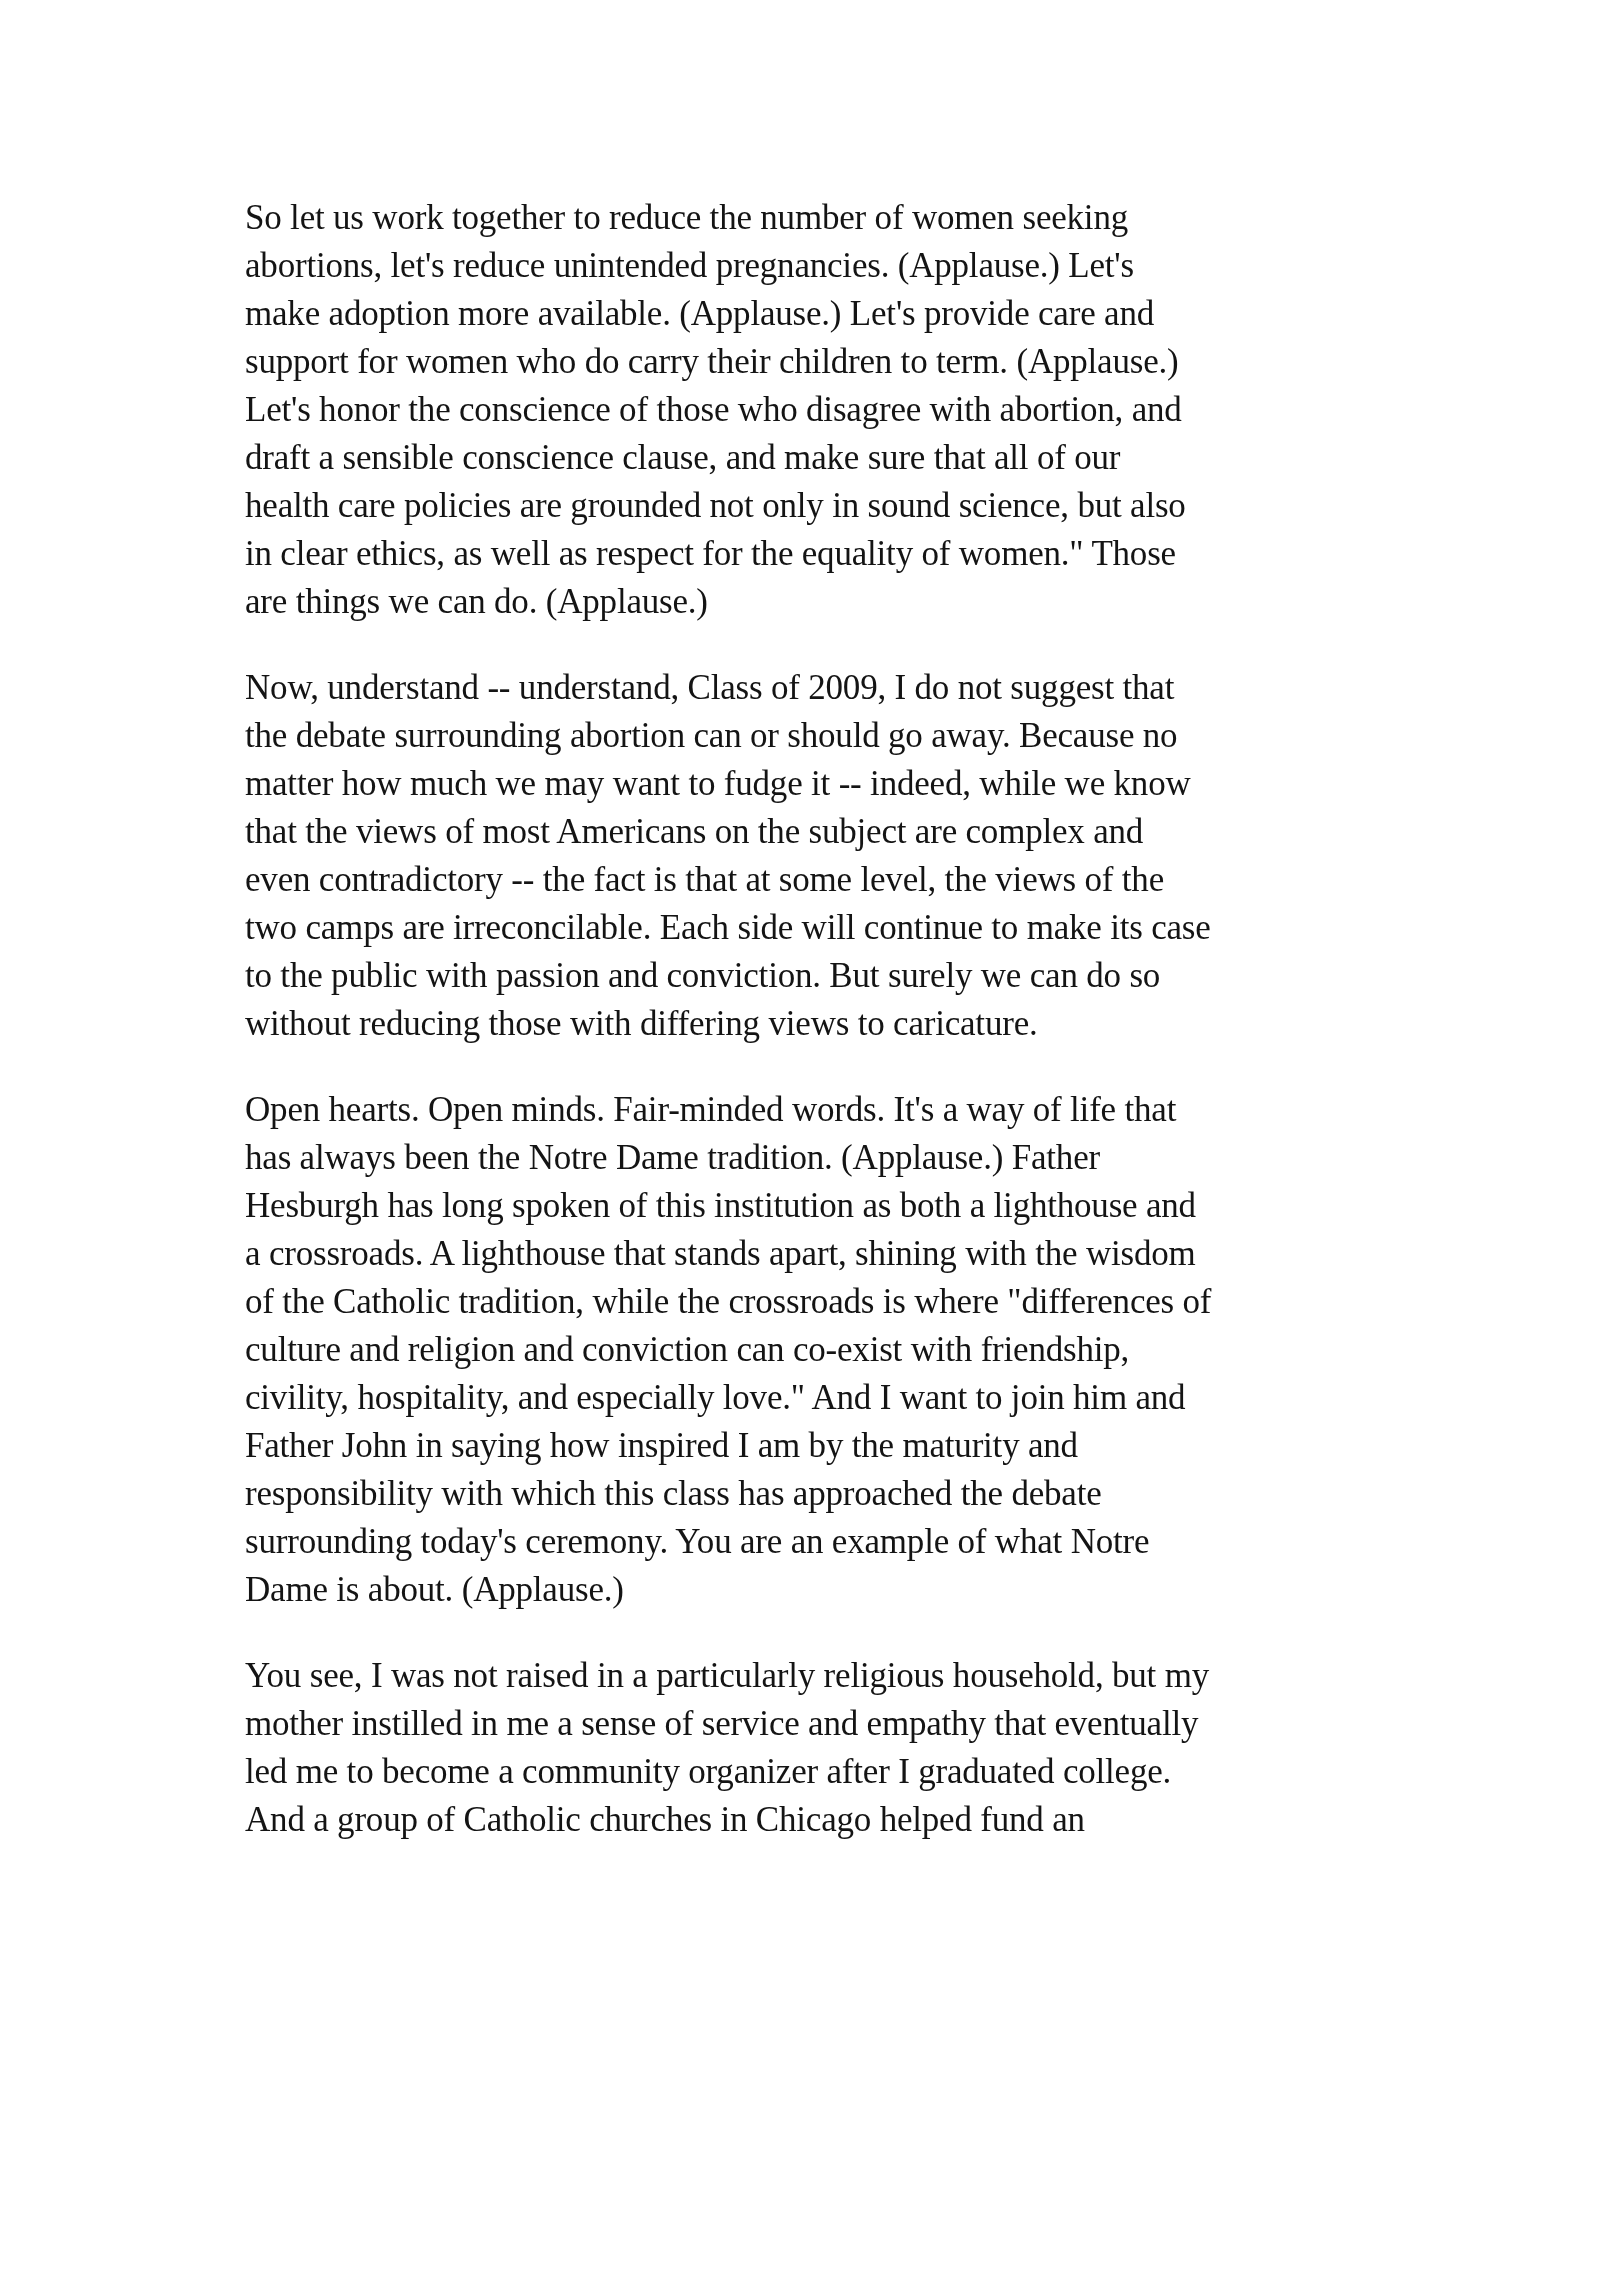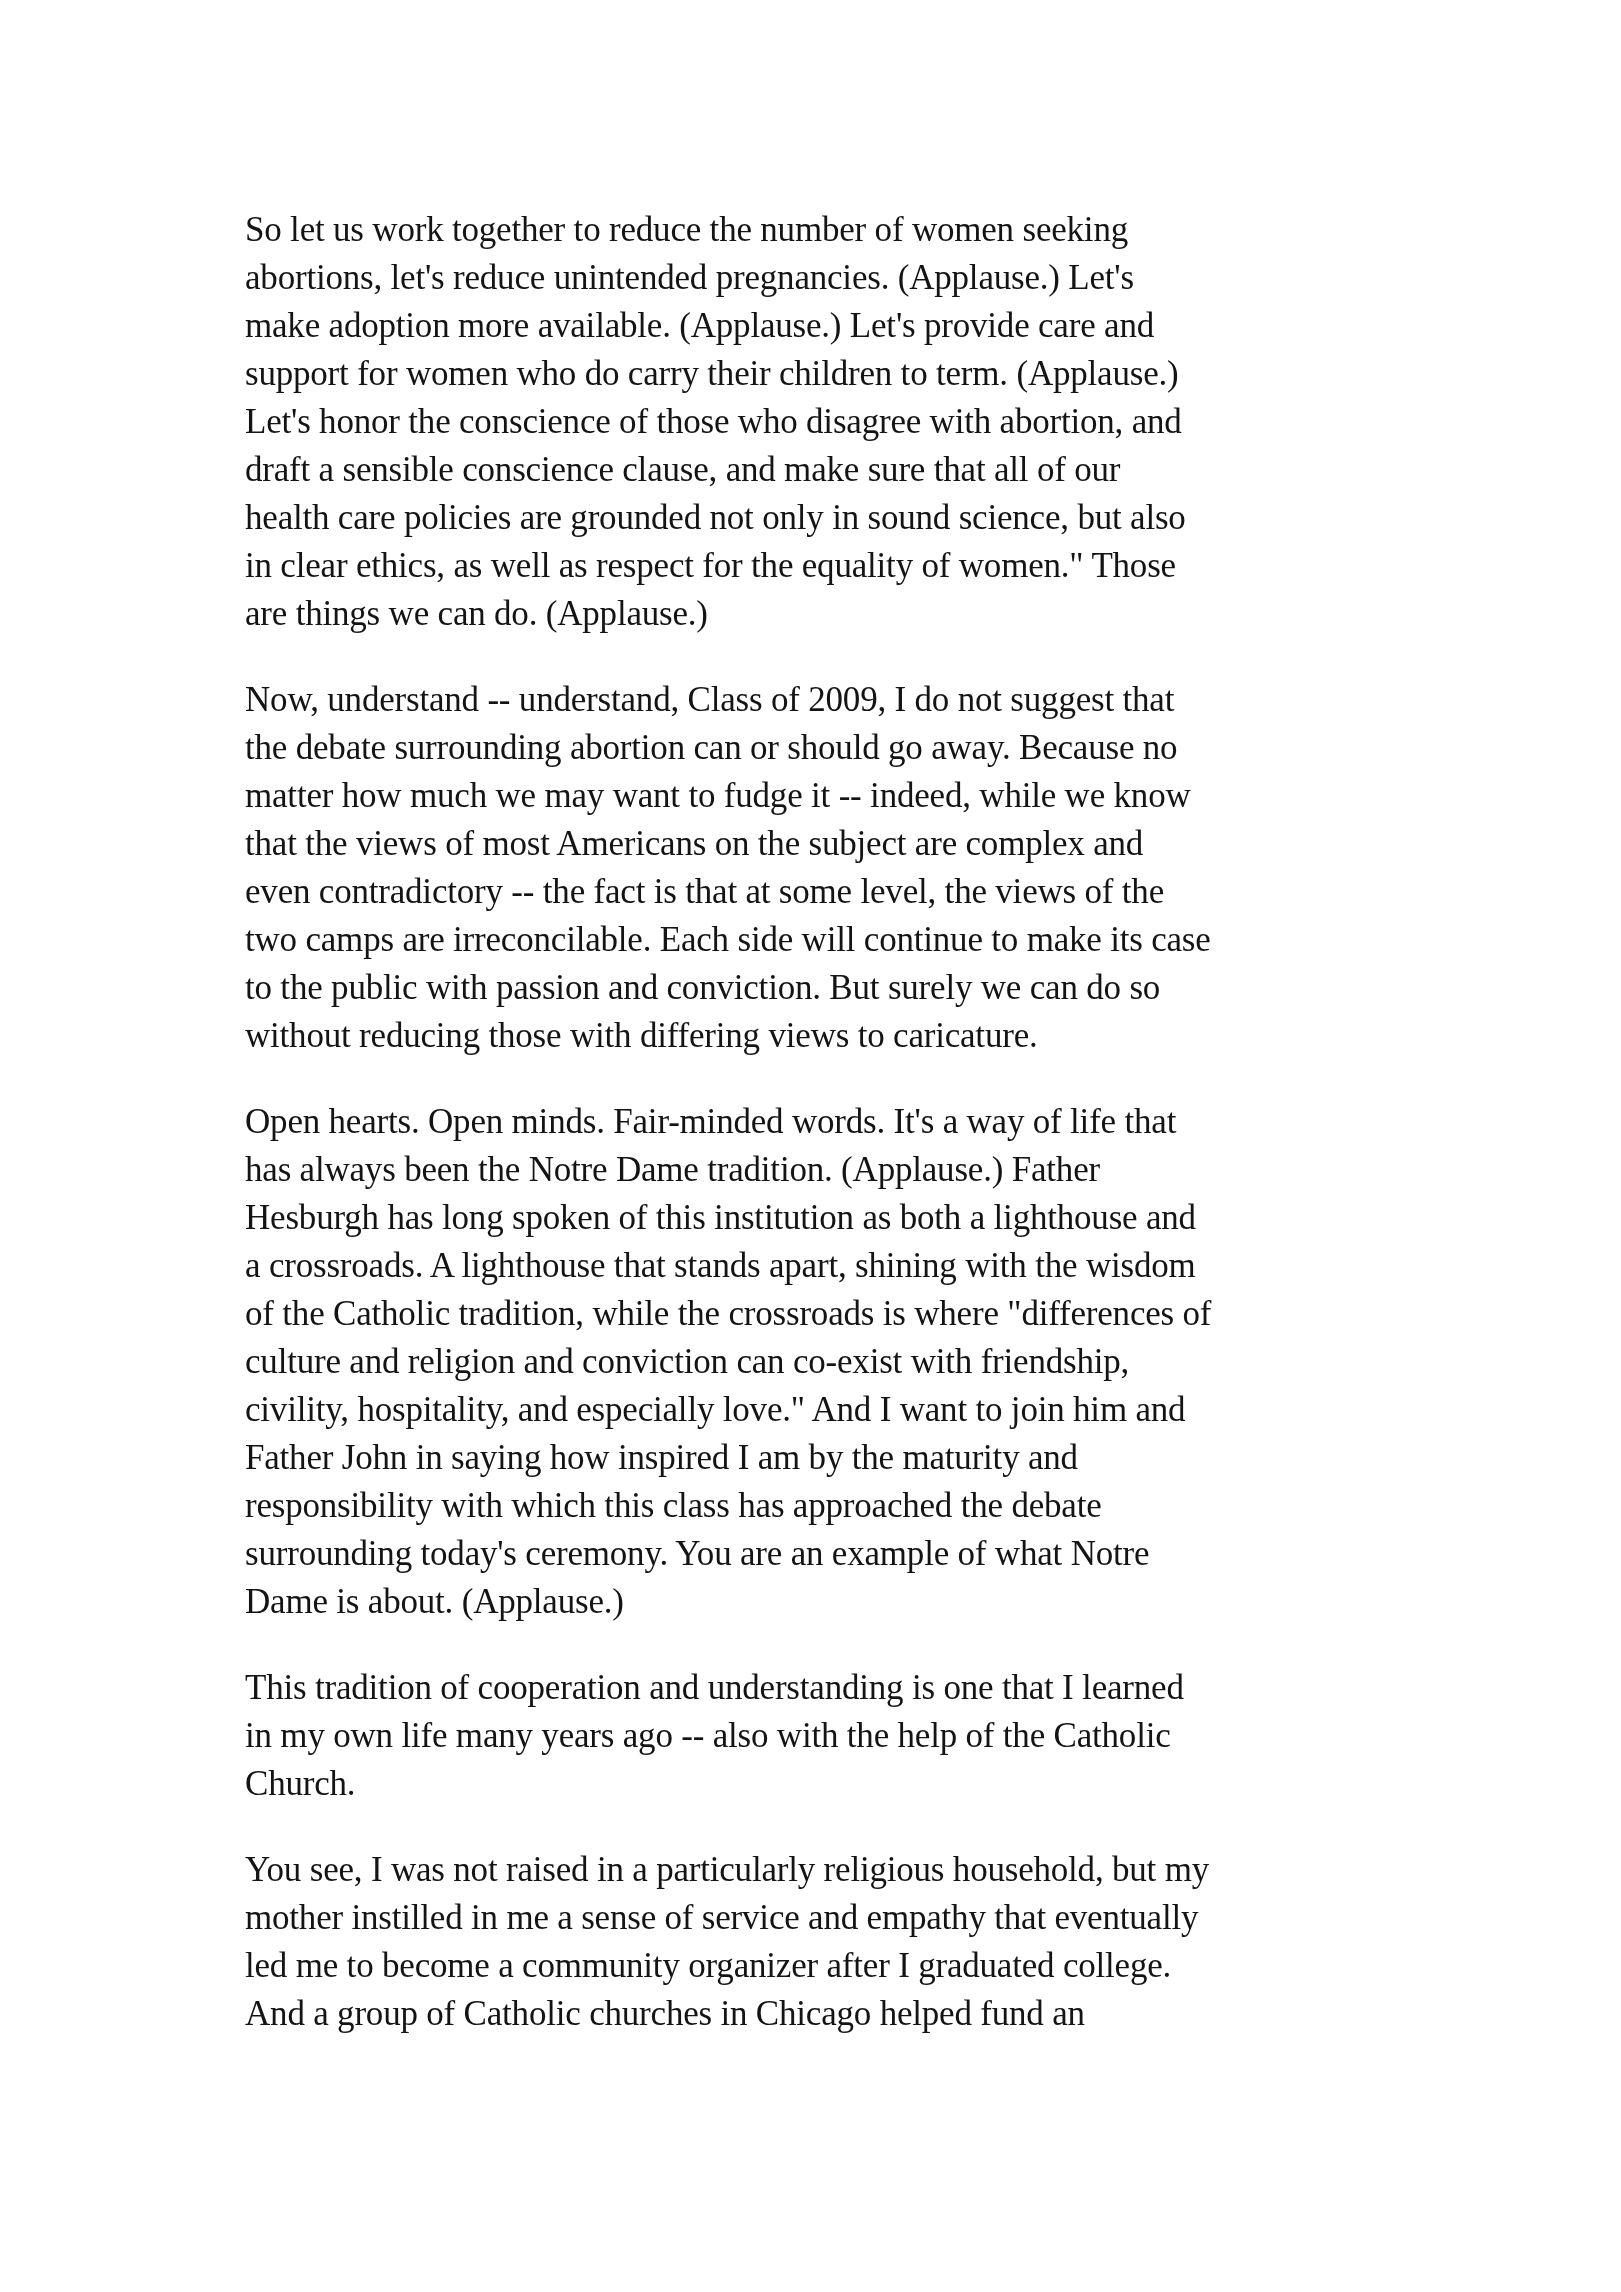--- a/index.html
+++ b/index.html
@@ -20,21 +20,21 @@
     top: 194px;
     width: 1127px;
     font-family: "Liberation Serif", "DejaVu Serif", serif;
     font-size: 35px;
     line-height: 48px;
     letter-spacing: -0.2px;
     color: #141414;
     text-align: left;
   }
   .text-block p {
-    margin: 12px 0 38px 0;
+    margin: 0 0 38px 0;
     white-space: pre-line;
   }
 </style>
 </head>
 <body>
 
 <div class="page">
   <div class="text-block">
     <p>So let us work together to reduce the number of women seeking
 abortions, let's reduce unintended pregnancies. (Applause.) Let's
@@ -57,22 +57,19 @@
 has always been the Notre Dame tradition. (Applause.) Father
 Hesburgh has long spoken of this institution as both a lighthouse and
 a crossroads. A lighthouse that stands apart, shining with the wisdom
 of the Catholic tradition, while the crossroads is where "differences of
 culture and religion and conviction can co-exist with friendship,
 civility, hospitality, and especially love." And I want to join him and
 Father John in saying how inspired I am by the maturity and
 responsibility with which this class has approached the debate
 surrounding today's ceremony. You are an example of what Notre
 Dame is about. (Applause.)</p>
-    <p>This tradition of cooperation and understanding is one that I learned
-in my own life many years ago -- also with the help of the Catholic
-Church.</p>
     <p>You see, I was not raised in a particularly religious household, but my
 mother instilled in me a sense of service and empathy that eventually
 led me to become a community organizer after I graduated college.
 And a group of Catholic churches in Chicago helped fund an</p>
   </div>
 </div>
 
 
 </body></html>

